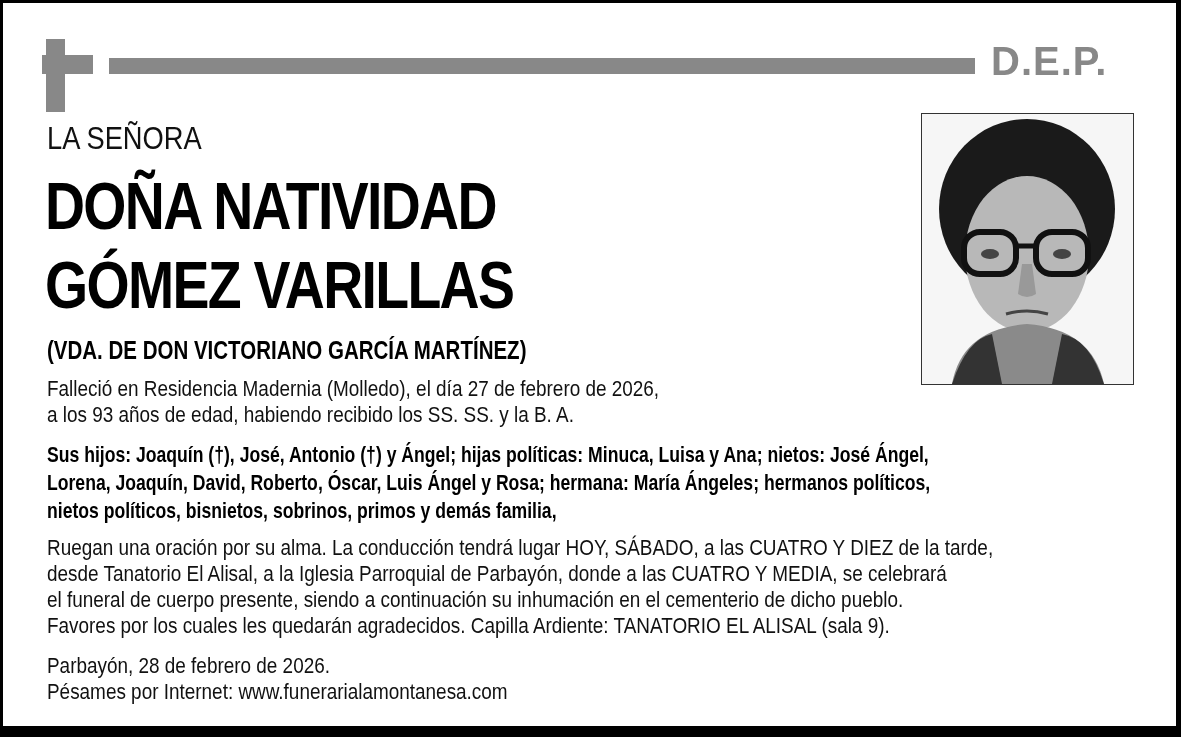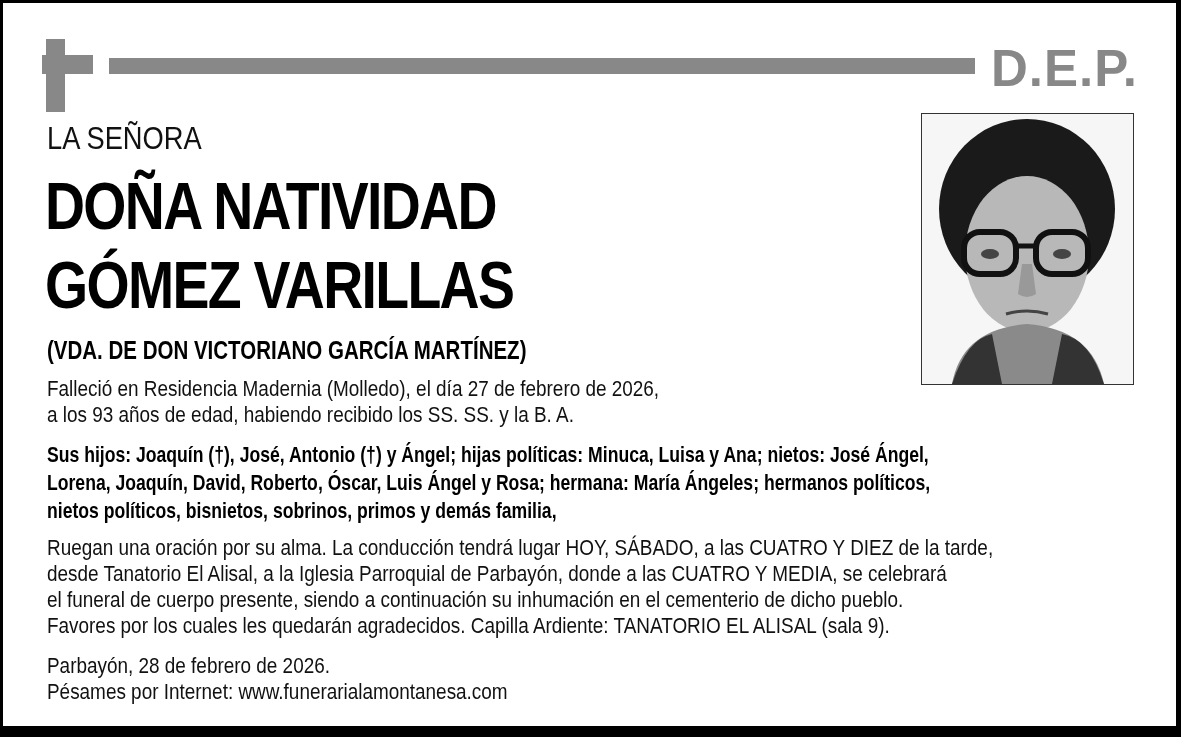--- a/index.html
+++ b/index.html
@@ -5,21 +5,21 @@
     html, body { margin:0; padding:0; }
     body { width:1181px; height:737px; background:#000; position:relative; overflow:hidden; }
     .card {
       position:absolute; left:3px; top:3px; width:1173px; height:723px;
       background:#fff; overflow:hidden;
       font-family:"Liberation Sans", sans-serif; color:#111;
     }
     .cross-v { position:absolute; left:43px; top:36px; width:19px; height:73px; background:#888; }
     .cross-h { position:absolute; left:39px; top:52px; width:51px; height:19px; background:#888; }
     .rule { position:absolute; left:106px; top:55px; width:866px; height:16px; background:#888; }
-    .dep { position:absolute; left:988px; top:36px; font-size:51px; font-weight:bold; color:#888; letter-spacing:1px; font-family:"Liberation Sans", sans-serif; }
+    .dep { position:absolute; left:988px; top:36px; font-size:40px; font-weight:bold; color:#888; letter-spacing:1px; font-family:"Liberation Sans", sans-serif; }
     .prefix { position:absolute; left:44px; top:118px; font-size:31px; font-family:"Liberation Sans Narrow","Liberation Sans", sans-serif; color:#111; transform:scaleX(0.88); transform-origin:left; }
     .name { position:absolute; left:42px; font-size:66px; font-weight:bold; line-height:1; letter-spacing:-2px; transform:scaleX(0.84); transform-origin:left; color:#000; }
     .name1 { top:170px; }
     .name2 { top:249px; }
     .widow { position:absolute; left:44px; top:333px; font-size:25px; font-weight:bold; transform:scaleX(0.82); transform-origin:left; white-space:nowrap; color:#000; }
     .photo { position:absolute; left:918px; top:110px; width:211px; height:270px; border:1px solid #333; background:#f4f4f4; overflow:hidden; }
     .p { position:absolute; left:44px; font-size:22px; line-height:26px; white-space:nowrap; transform:scaleX(0.86); transform-origin:left; color:#111; }
     .bold { font-weight:bold; transform:scaleX(0.80); color:#000; }
   </style>
 </head>

